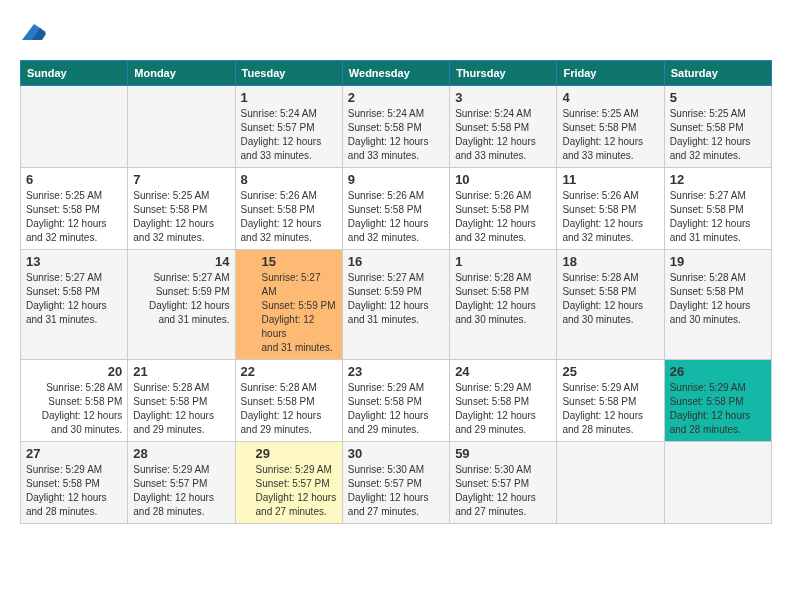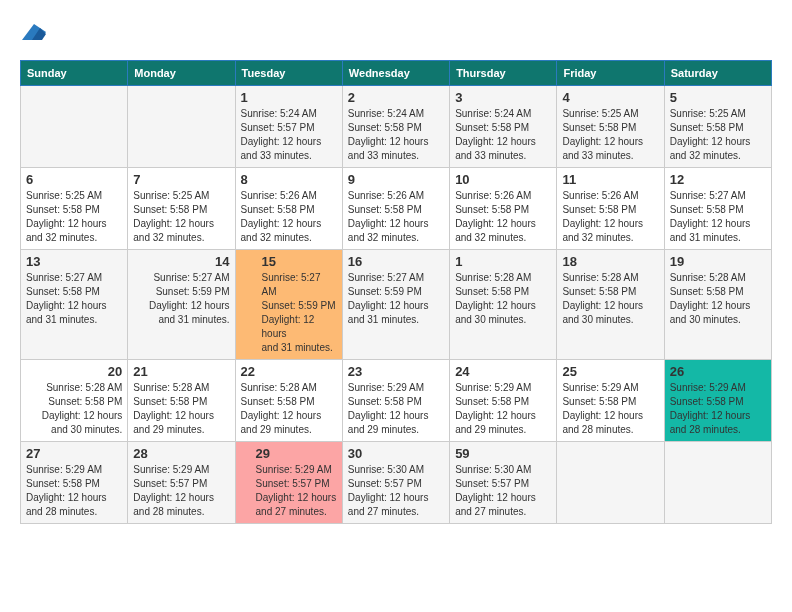--- a/index.html
+++ b/index.html
@@ -327,21 +327,21 @@
 Daylight: 12 hours
 and 28 minutes.</div>
         </td>
         <td style="background: rgb(245, 245, 245);">
           <span class="day-num">28</span>
           <div class="cell-info" style="white-space: pre-line;">Sunrise: 5:29 AM
 Sunset: 5:57 PM
 Daylight: 12 hours
 and 28 minutes.</div>
         </td>
-        <td style="background: #fca5a5; padding-left: 20px;">
+        <td style="background: #fef9c3; padding-left: 20px;">
           <span class="day-num">29</span>
           <div class="cell-info" style="white-space: pre-line;">Sunrise: 5:29 AM
 Sunset: 5:57 PM
 Daylight: 12 hours
 and 27 minutes.</div>
         </td>
         <td style="background: rgb(245, 245, 245);">
           <span class="day-num">30</span>
           <div class="cell-info" style="white-space: pre-line;">Sunrise: 5:30 AM
 Sunset: 5:57 PM

